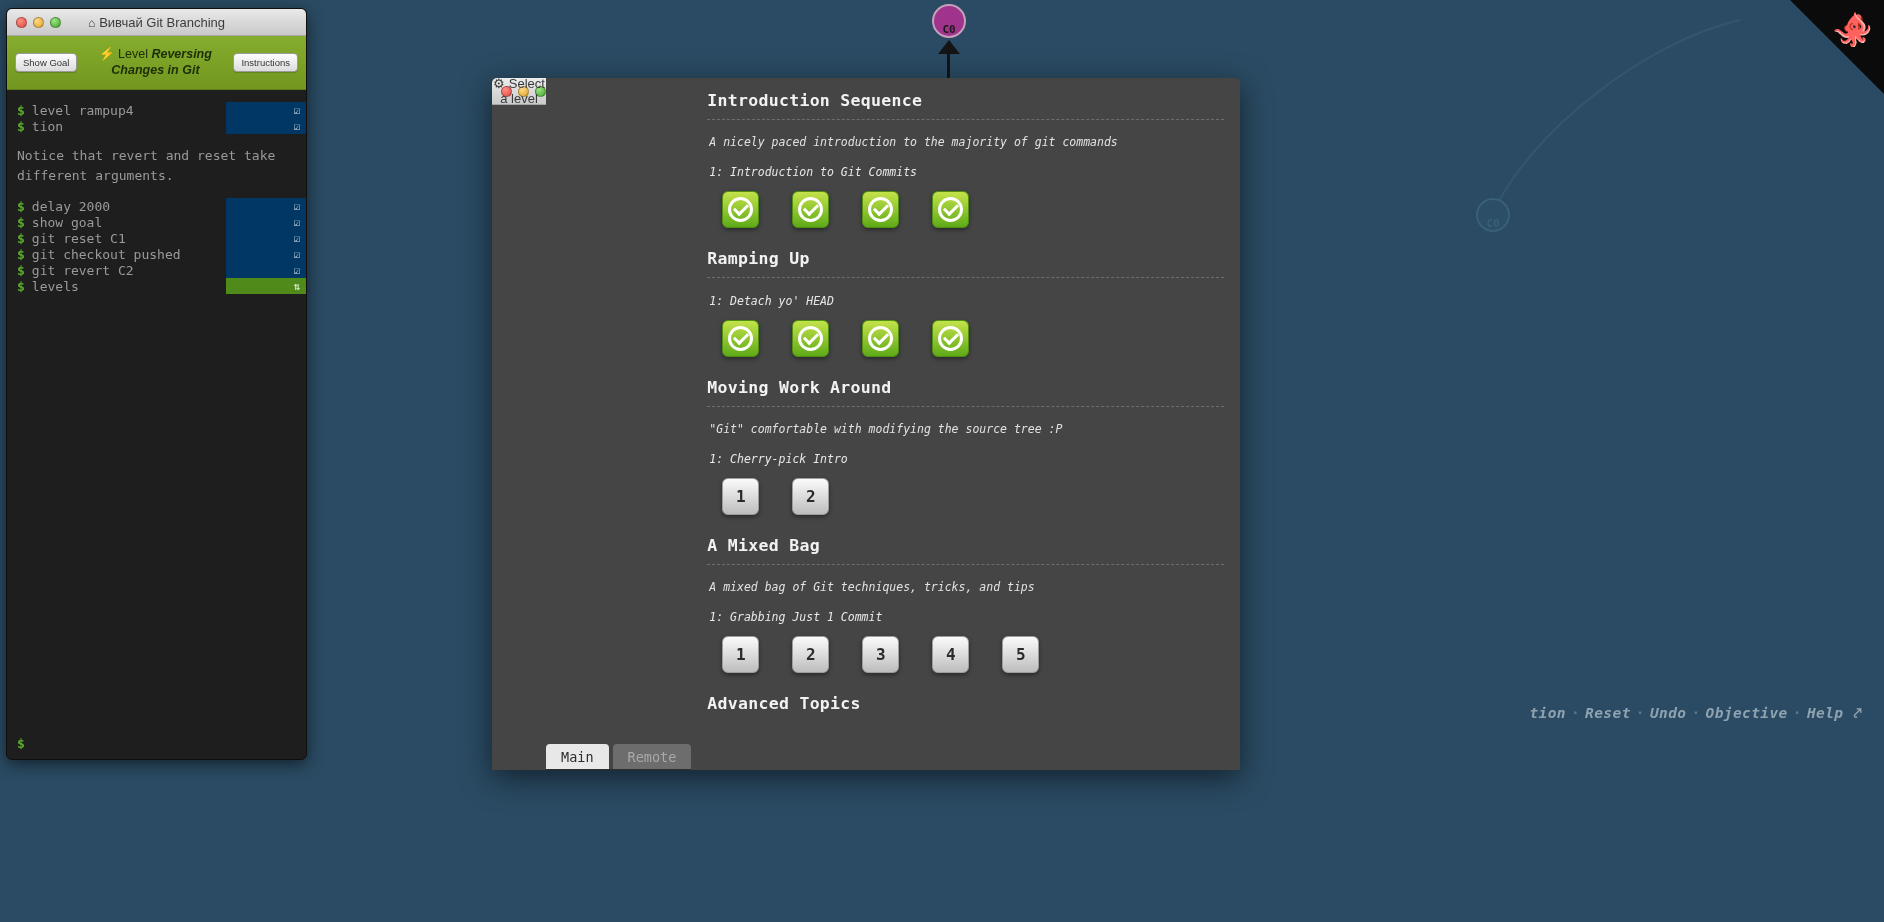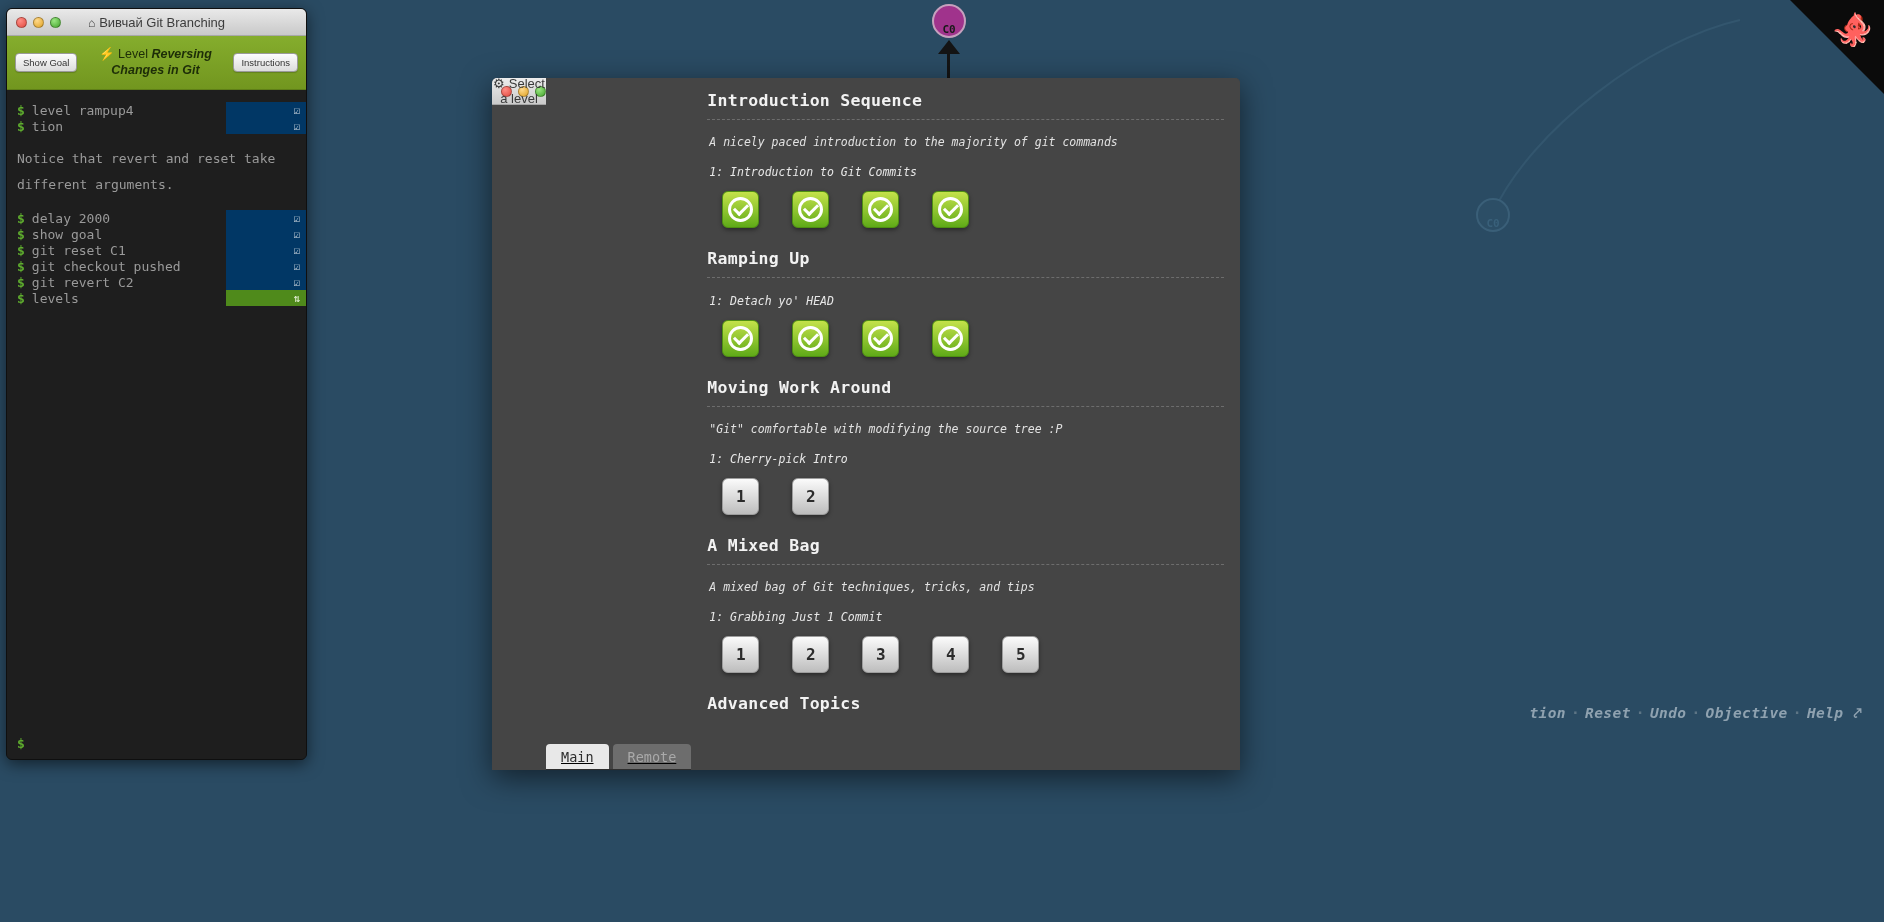--- a/index.html
+++ b/index.html
@@ -145,21 +145,21 @@
     position: absolute; right: 0; top: 0;
     width: 80px; height: 16px;
     background: #013765;
     display: flex; align-items: center; justify-content: flex-end;
     padding-right: 6px;
     color: #cfd8e0; font-size: 11px;
   }
   .cmd-row .badge.green { background: #4f8a1b; color: #eaf5dc; }
   .note-line {
     padding-left: 10px; font-size: 13px; color: #9a9a9a;
-    line-height: 26px; white-space: pre;
+    line-height: 20px; white-space: pre;
   }
   .spacer8 { height: 12px; }
   .term-prompt-bottom {
     position: absolute; left: 10px; bottom: 8px;
     color: #5fae2e; font-size: 13px; font-weight: bold;
   }
 
   
   .modal {
     position: absolute; left: 492px; top: 78px;
@@ -182,21 +182,20 @@
   }
   .md-title .gear { margin-right: 4px; }
 
   .md-tabs {
     flex: 0 0 32px;
     background: #454545;
     display: flex; align-items: flex-end; justify-content: center;
     gap: 4px;
     border-bottom: 1px solid #2e2e2e;
     padding-bottom: 0;
-    text-decoration: underline;
   }
   .md-tab {
     font-family: "DejaVu Sans Mono", monospace;
     font-size: 13.5px;
     padding: 5px 15px 4px;
     border-radius: 4px 4px 0 0;
     cursor: pointer;
     line-height: 1.2;
   }
   .md-tab.active { background: #e8e8e8; color: #2d2d2d; }

